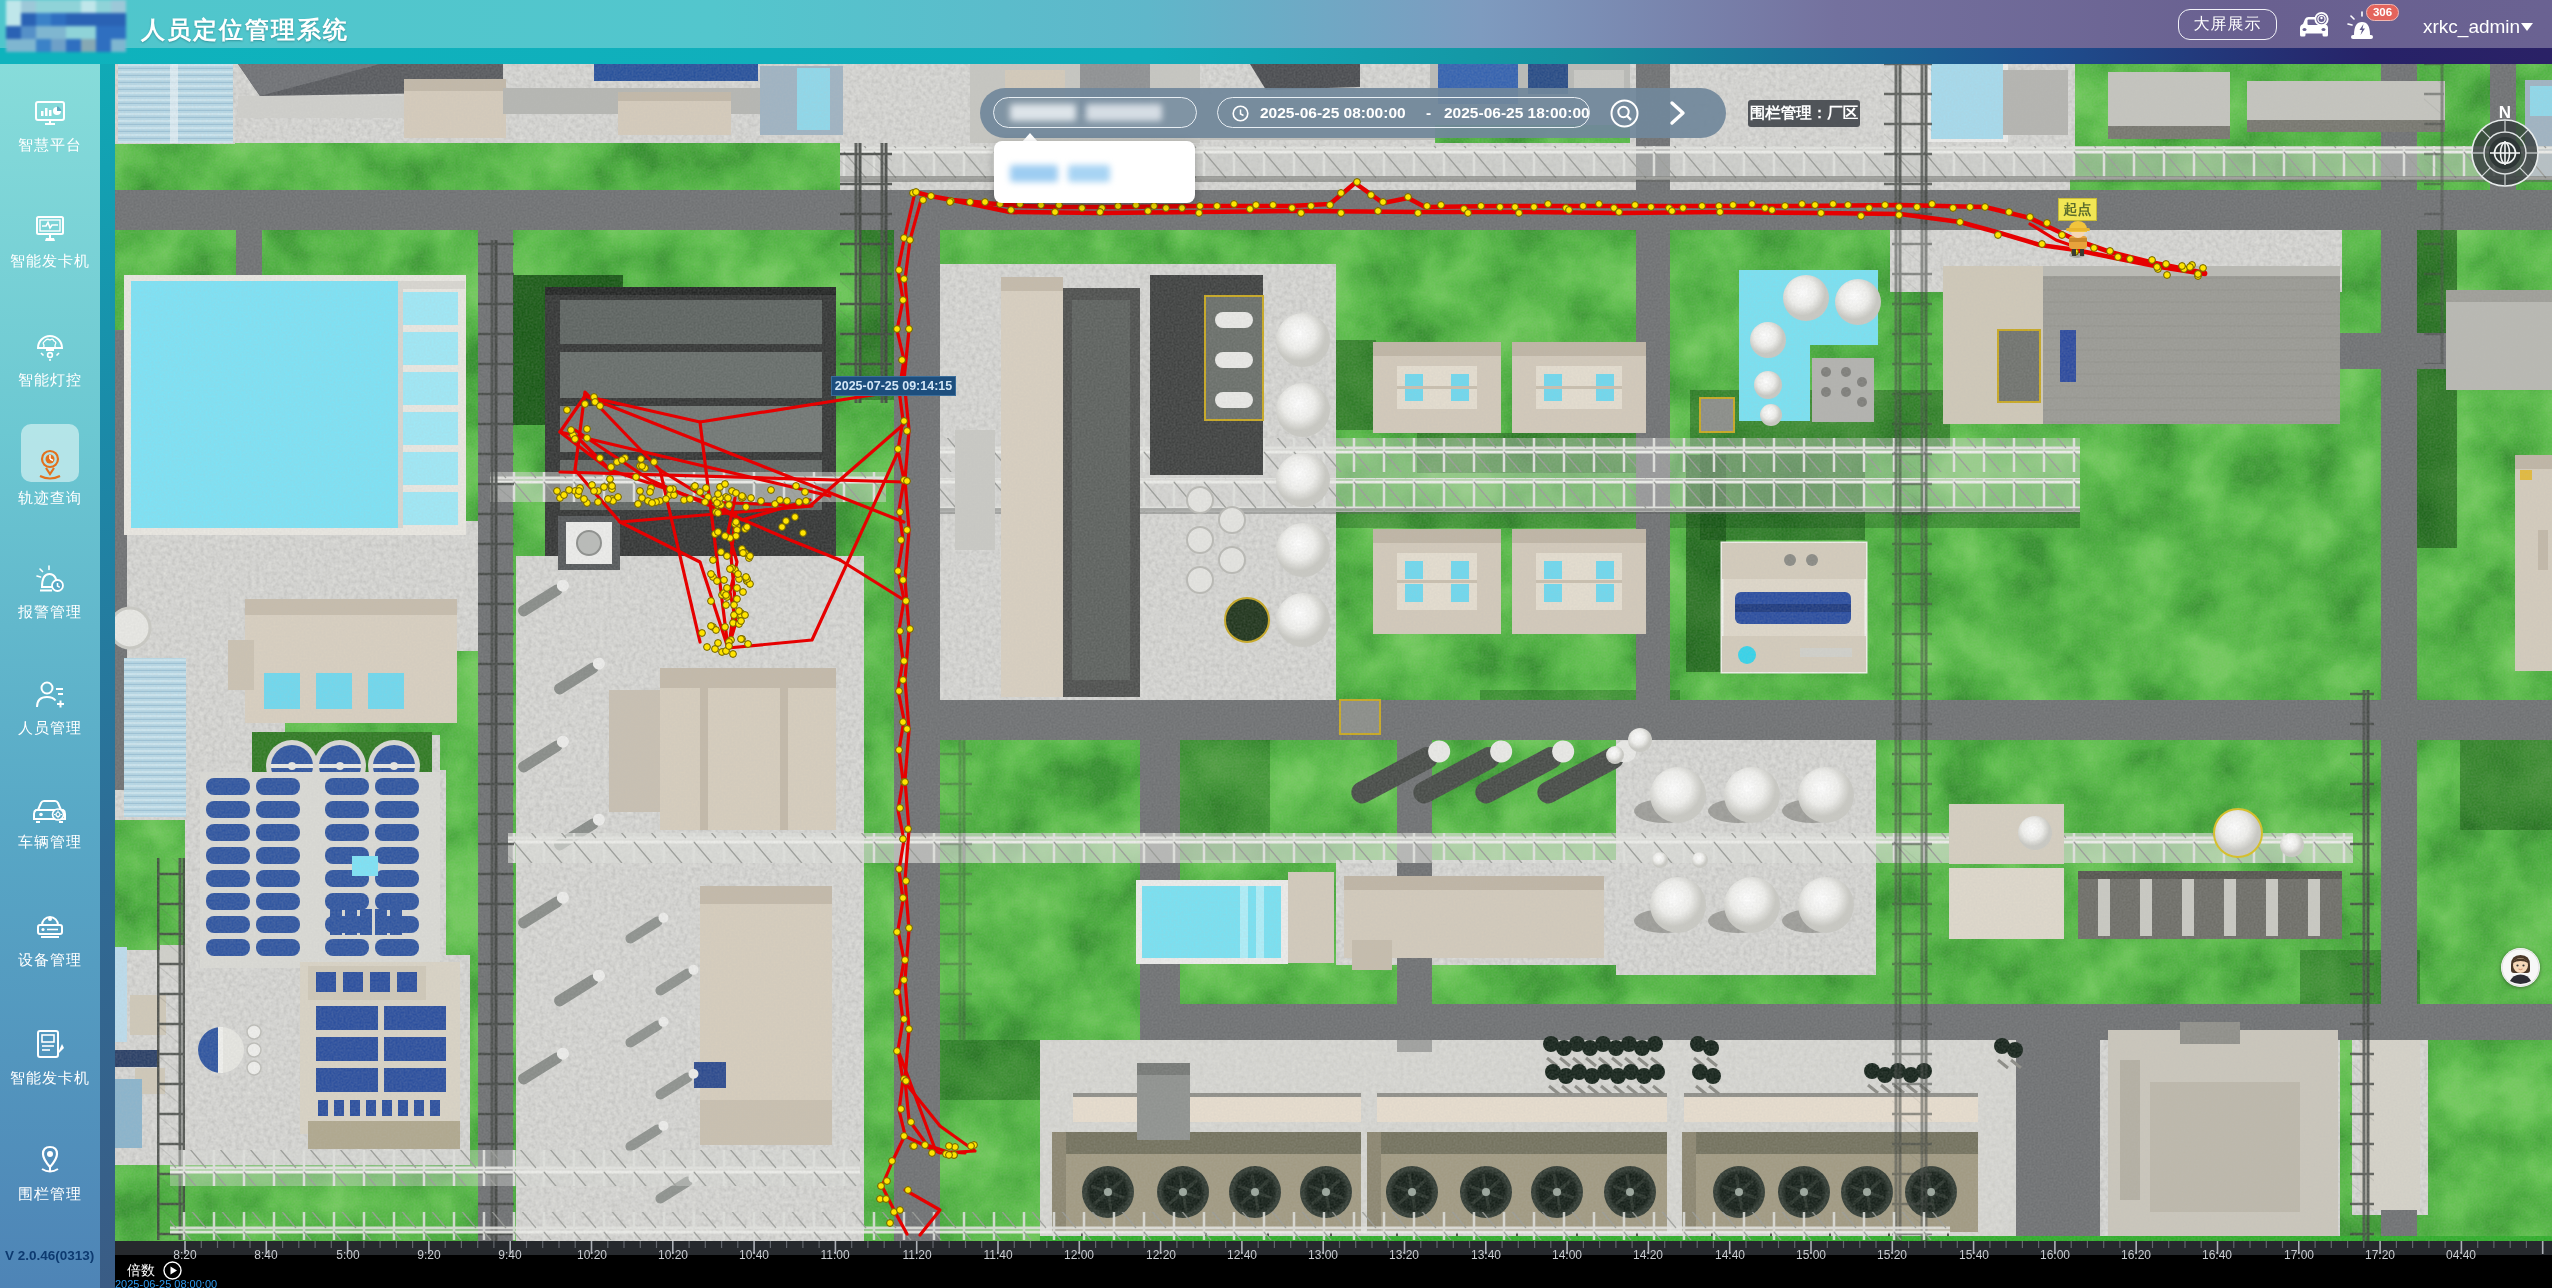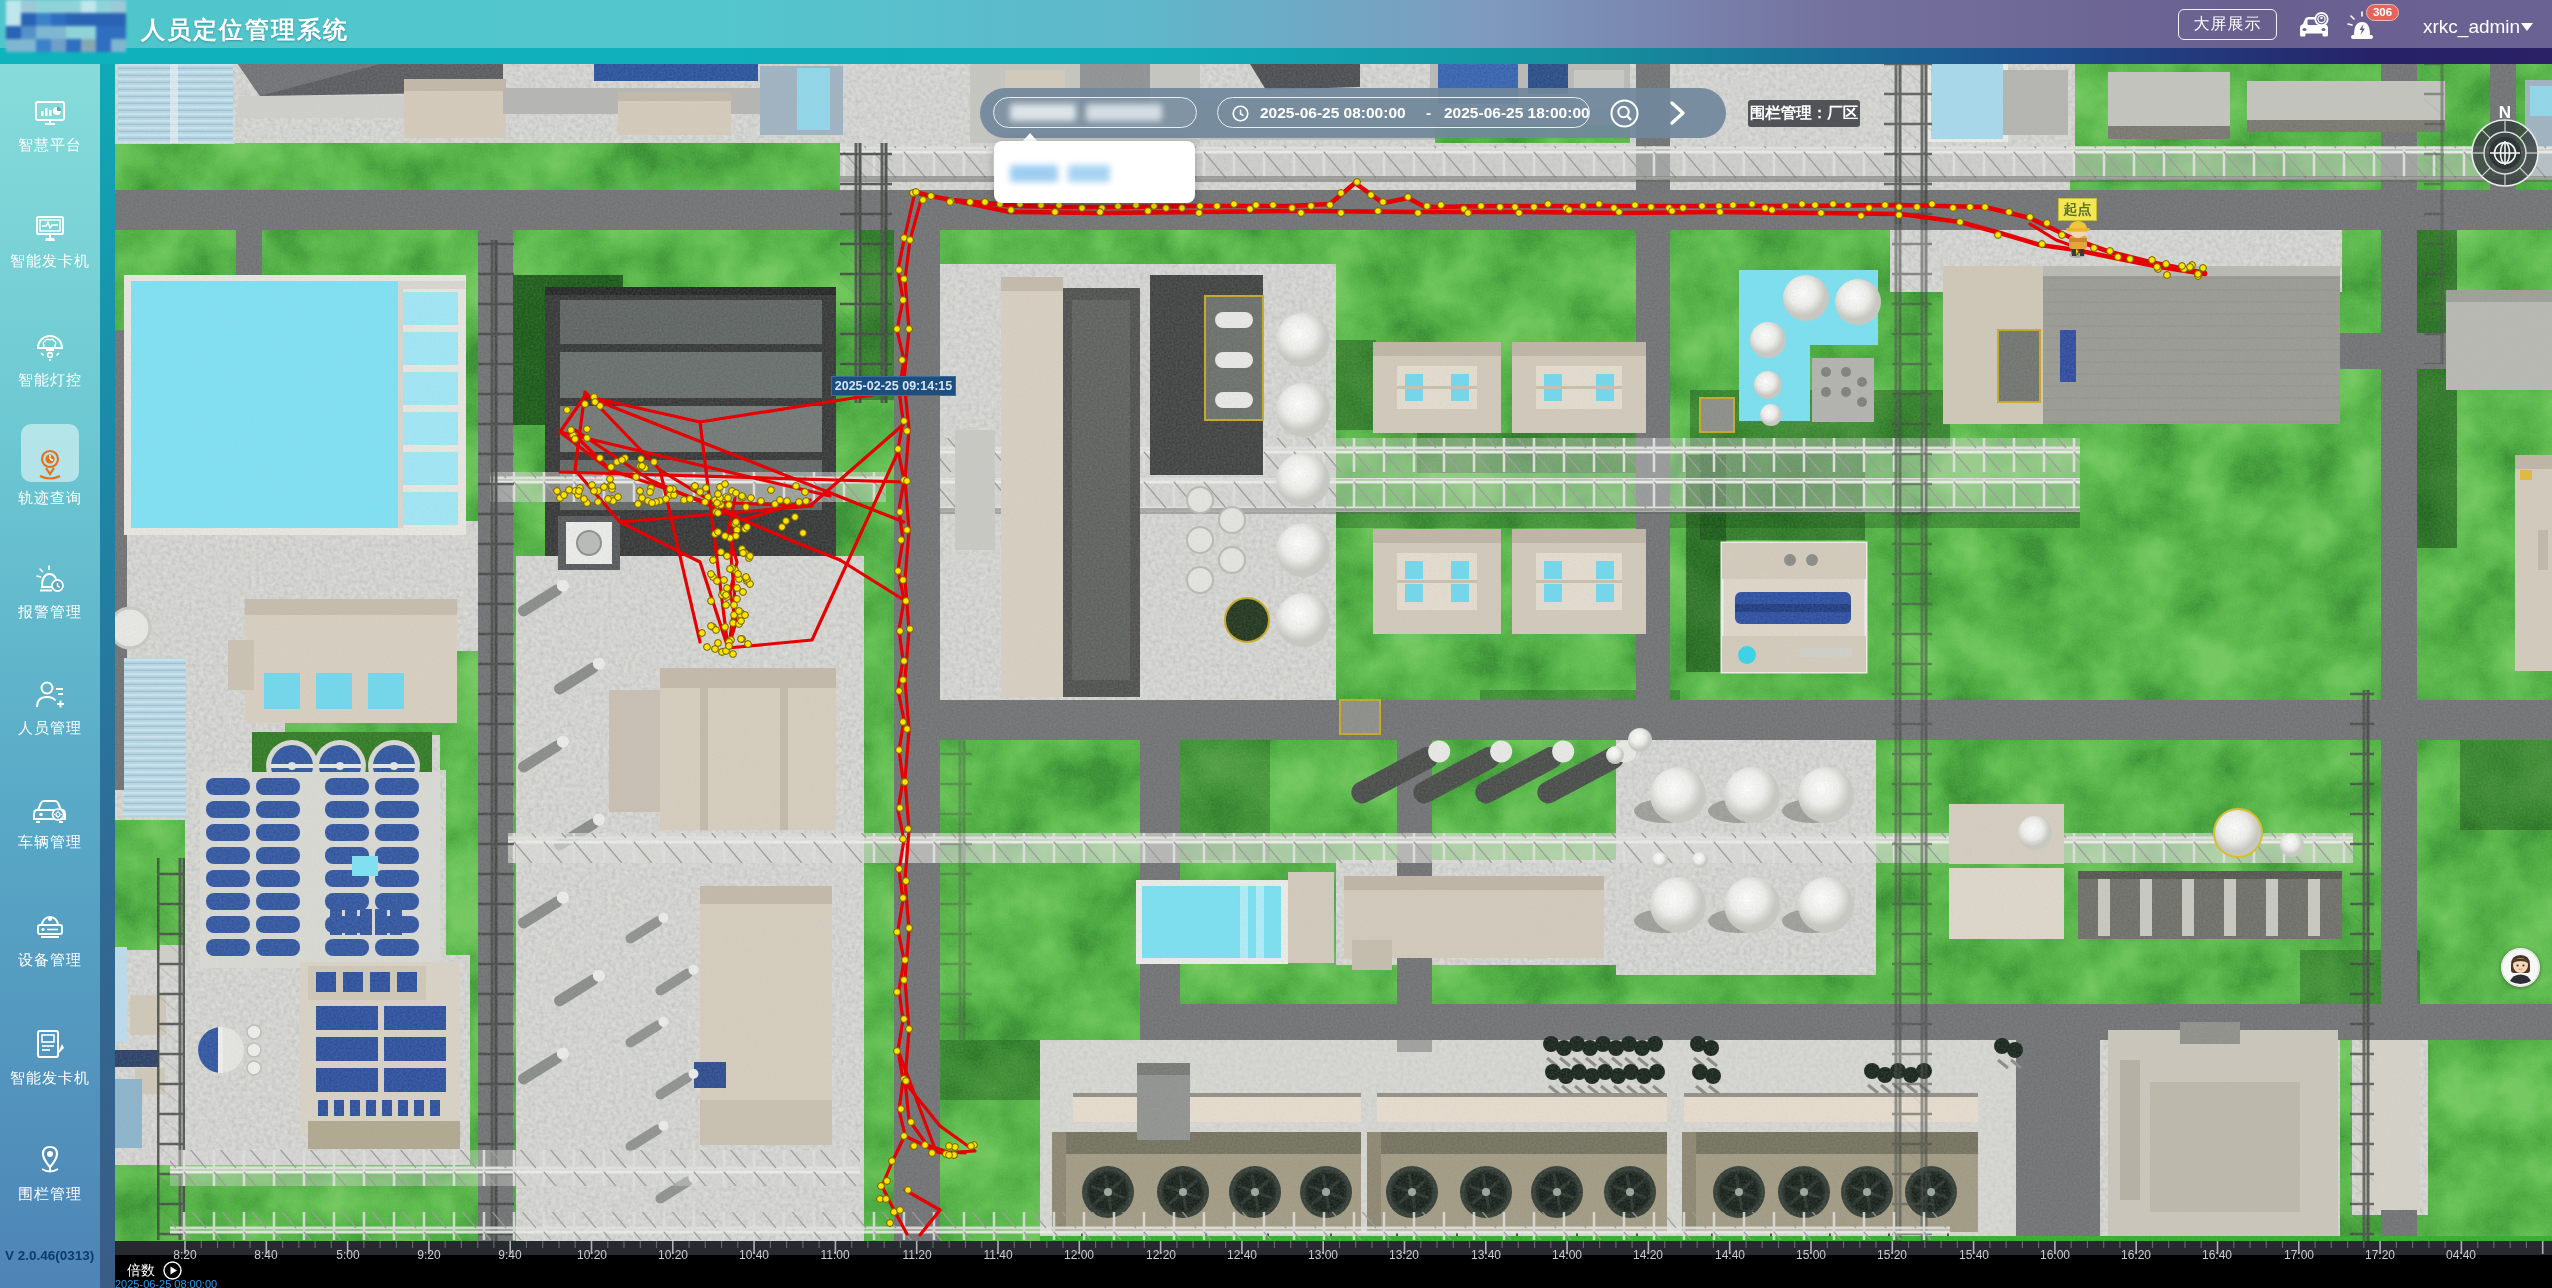--- a/index.html
+++ b/index.html
@@ -2,21 +2,21 @@
 <html lang="zh"><head>
 <meta charset="utf-8">
 <title>人员定位管理系统</title>
 <style>
 *{margin:0;padding:0;box-sizing:border-box}
 html,body{width:2552px;height:1288px;overflow:hidden;font-family:"Liberation Sans",sans-serif;background:#0c2a44}
 .abs{position:absolute}
 #hdr{left:0;top:0;width:2552px;height:48px;background:linear-gradient(90deg,#4fc6cc 0%,#53c6cd 28%,#5fb7ca 45%,#7e9bbf 58%,#74719e 72%,#696090 88%,#6a6292 100%)}
 #hdr2{left:0;top:48px;width:2552px;height:16px;background:linear-gradient(90deg,#0eb3bd 0%,#11adbb 45%,#15919f 62%,#1e4f8e 80%,#272268 93%,#2a2166 100%)}
 #title{left:141px;top:14px;color:#fff;font-size:24px;font-weight:bold;letter-spacing:2px;text-shadow:0 1px 2px rgba(0,60,70,.35)}
-#bigbtn{left:2178px;top:9px;width:99px;height:31px;border:1.5px solid #f2f2f8;border-radius:6px;color:#fff;font-size:16px;text-align:center;line-height:28px;letter-spacing:1px}
+#bigbtn{left:2178px;top:9px;width:99px;height:31px;border:1.5px solid #f2f2f8;border-radius:12px;color:#fff;font-size:16px;text-align:center;line-height:28px;letter-spacing:1px}
 #uname{left:2423px;top:16px;color:#fff;font-size:19px}
 #badge{left:2366px;top:4px;min-width:33px;height:17px;background:#e4645c;border:1.5px solid #f2b8b4;border-radius:9px;color:#fff;font-size:11.5px;font-weight:bold;text-align:center;line-height:14px;padding:0 4px}
 #sidebar{left:0;top:64px;width:100px;height:1224px;background:linear-gradient(180deg,#87dcda 0%,#6cc8d2 30%,#58a8c6 62%,#4e84b6 100%)}
 #sbgap{left:100px;top:64px;width:15px;height:1224px;background:linear-gradient(180deg,#10aab6 0%,#1b8aa8 30%,#2f6b95 65%,#3a5c85 100%)}
 .mi{position:absolute;left:0;width:100px;text-align:center;color:#fff}
 .mi .txt{font-size:15px;letter-spacing:1px}
 .mi svg{display:block;margin:0 auto 8px auto}
 #vertxt{left:5px;top:1248px;color:#0d3a70;font-size:13.5px;font-weight:bold}
 #selbox{left:21px;top:424px;width:58px;height:58px;background:rgba(220,245,245,.65);border-radius:10px}
 #searchbar{left:980px;top:88px;width:746px;height:50px;background:rgba(113,136,155,.93);border-radius:25px}
@@ -1478,21 +1478,21 @@
 
 <div class="abs" id="loclbl">围栏管理：厂区</div>
 
 <div class="abs" id="dropcaret"></div>
 
 <div class="abs" id="drop">
     <div class="blb" style="left:16px;top:24px;width:48px;height:17px;background:#9ecdf2"></div>
     <div class="blb" style="left:74px;top:24px;width:42px;height:17px;background:#a8d4f4"></div>
   </div>
 
-<div class="abs" id="tooltip">2025-02-25 09:14:15</div>
+<div class="abs" id="tooltip">2025-07-25 09:14:15</div>
 
 <div class="abs" id="qidian">起点</div>
 
 <div class="abs" id="avatar">
 <svg width="39" height="39" viewBox="0 0 39 39">
 <circle cx="19.5" cy="19.5" r="18.5" fill="#f7f7f7" stroke="#e0e0e0"></circle>
 <path d="M10 17 Q10 7 19.5 7 Q29 7 29 17 L29 22 Q29 25 26 25 L13 25 Q10 25 10 22 Z" fill="#4a3728"></path>
 <circle cx="19.5" cy="17.5" r="7.5" fill="#f6d7b8"></circle>
 <path d="M12 15 Q14 10 19.5 10.5 Q25 10 27 15 Q24 13 19.5 13 Q15 13 12 15 Z" fill="#4a3728"></path>
 <circle cx="16.5" cy="17.5" r="1.1" fill="#333"></circle>

